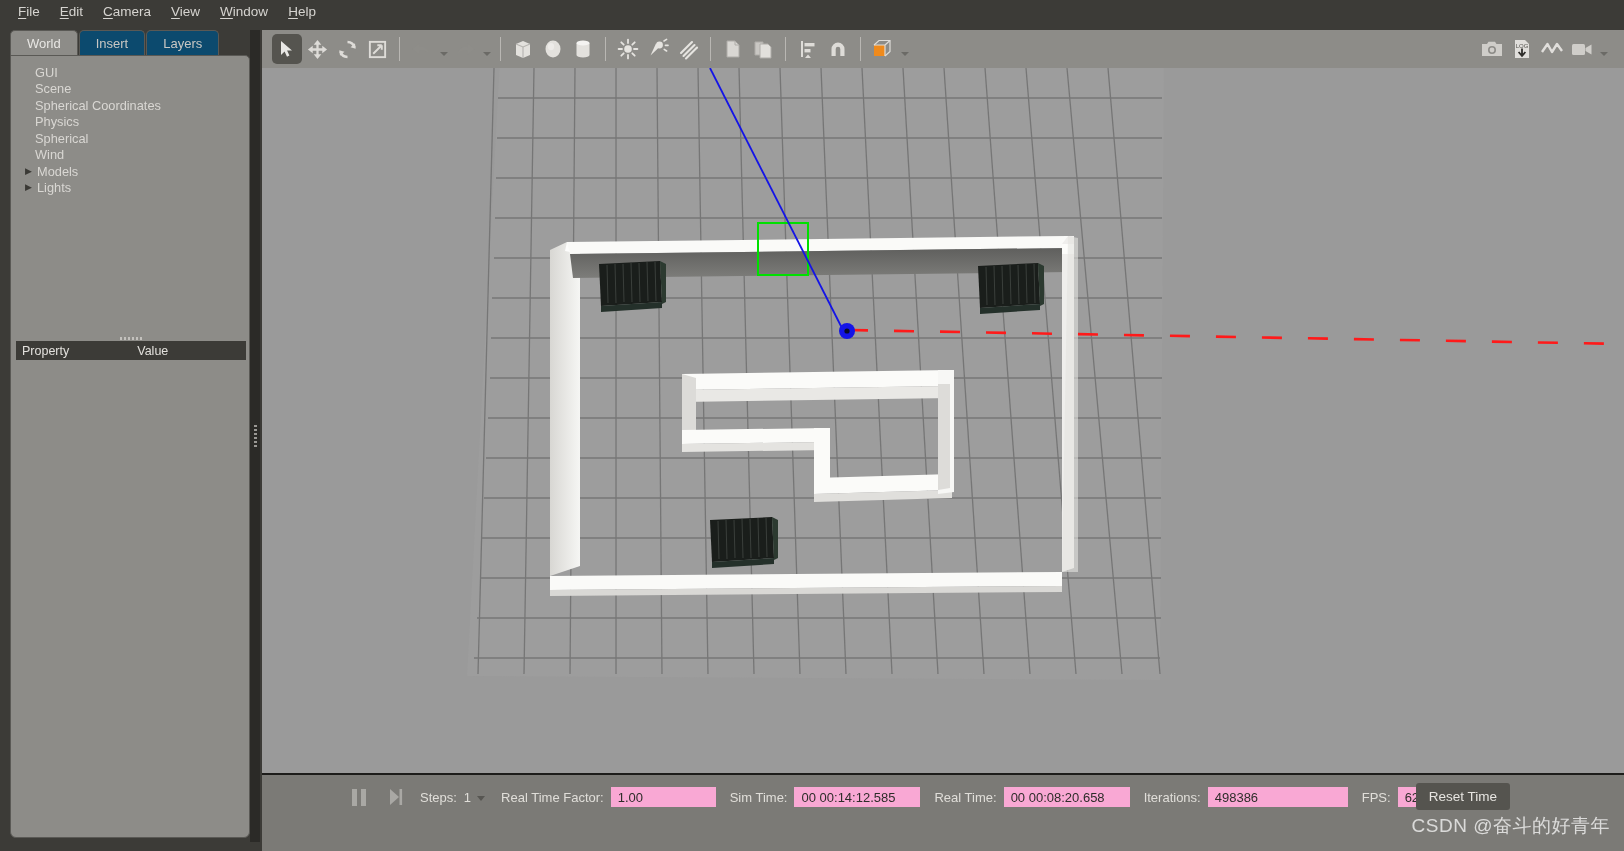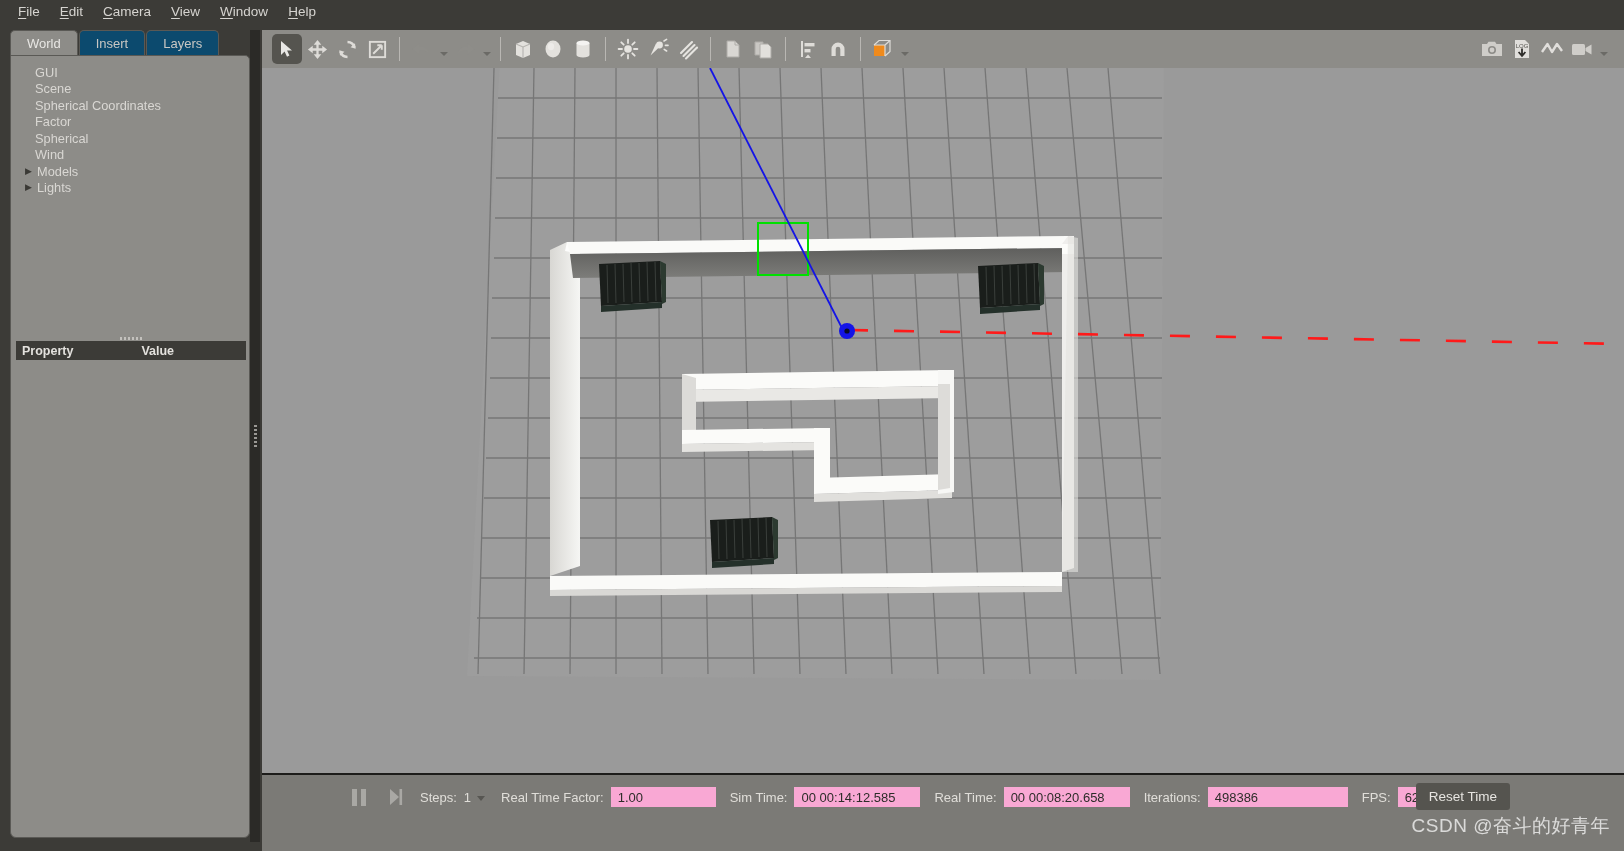--- a/index.html
+++ b/index.html
@@ -57,21 +57,21 @@
     display: flex; align-items: center; justify-content: center;
   }
   .splitter-h .dots { display: flex; gap: 2px; }
   .splitter-h .dots i { width: 2px; height: 3px; background: #c3c1bd; display: block; }
 
   .prop-header {
     position: absolute; left: 5px; top: 285px; width: 230px; height: 19px;
     background: #3c3b37; display: flex; align-items: center;
   }
   .prop-header .col {
-    font-size: 12.5px; color: #e3e1dd; font-weight: bold;
+    font-size: 12.5px; color: #e3e1dd; font-weight: normal;
   }
   .prop-header .col.property { margin-left: 6px; }
   .prop-header .col.value { margin-left: 68px; }
 
   
   .splitter-v {
     position: absolute; left: 250px; top: 30px; width: 10px; height: 812px;
     background: #2b2a27; display: flex; align-items: center; justify-content: center;
   }
   .splitter-v .dots { display: flex; flex-direction: column; gap: 2px; }
@@ -167,21 +167,21 @@
         <div class="tree-row">
             <span class="lbl">GUI</span>
           </div>
         <div class="tree-row">
             <span class="lbl">Scene</span>
           </div>
         <div class="tree-row">
             <span class="lbl">Spherical Coordinates</span>
           </div>
         <div class="tree-row">
-            <span class="lbl">Factor</span>
+            <span class="lbl">Physics</span>
           </div>
         <div class="tree-row">
             <span class="lbl">Spherical</span>
           </div>
         <div class="tree-row">
             <span class="lbl">Wind</span>
           </div>
         <div class="tree-row has-arrow">
           <span class="arrow">▶</span>
           <span class="lbl">Models</span>

